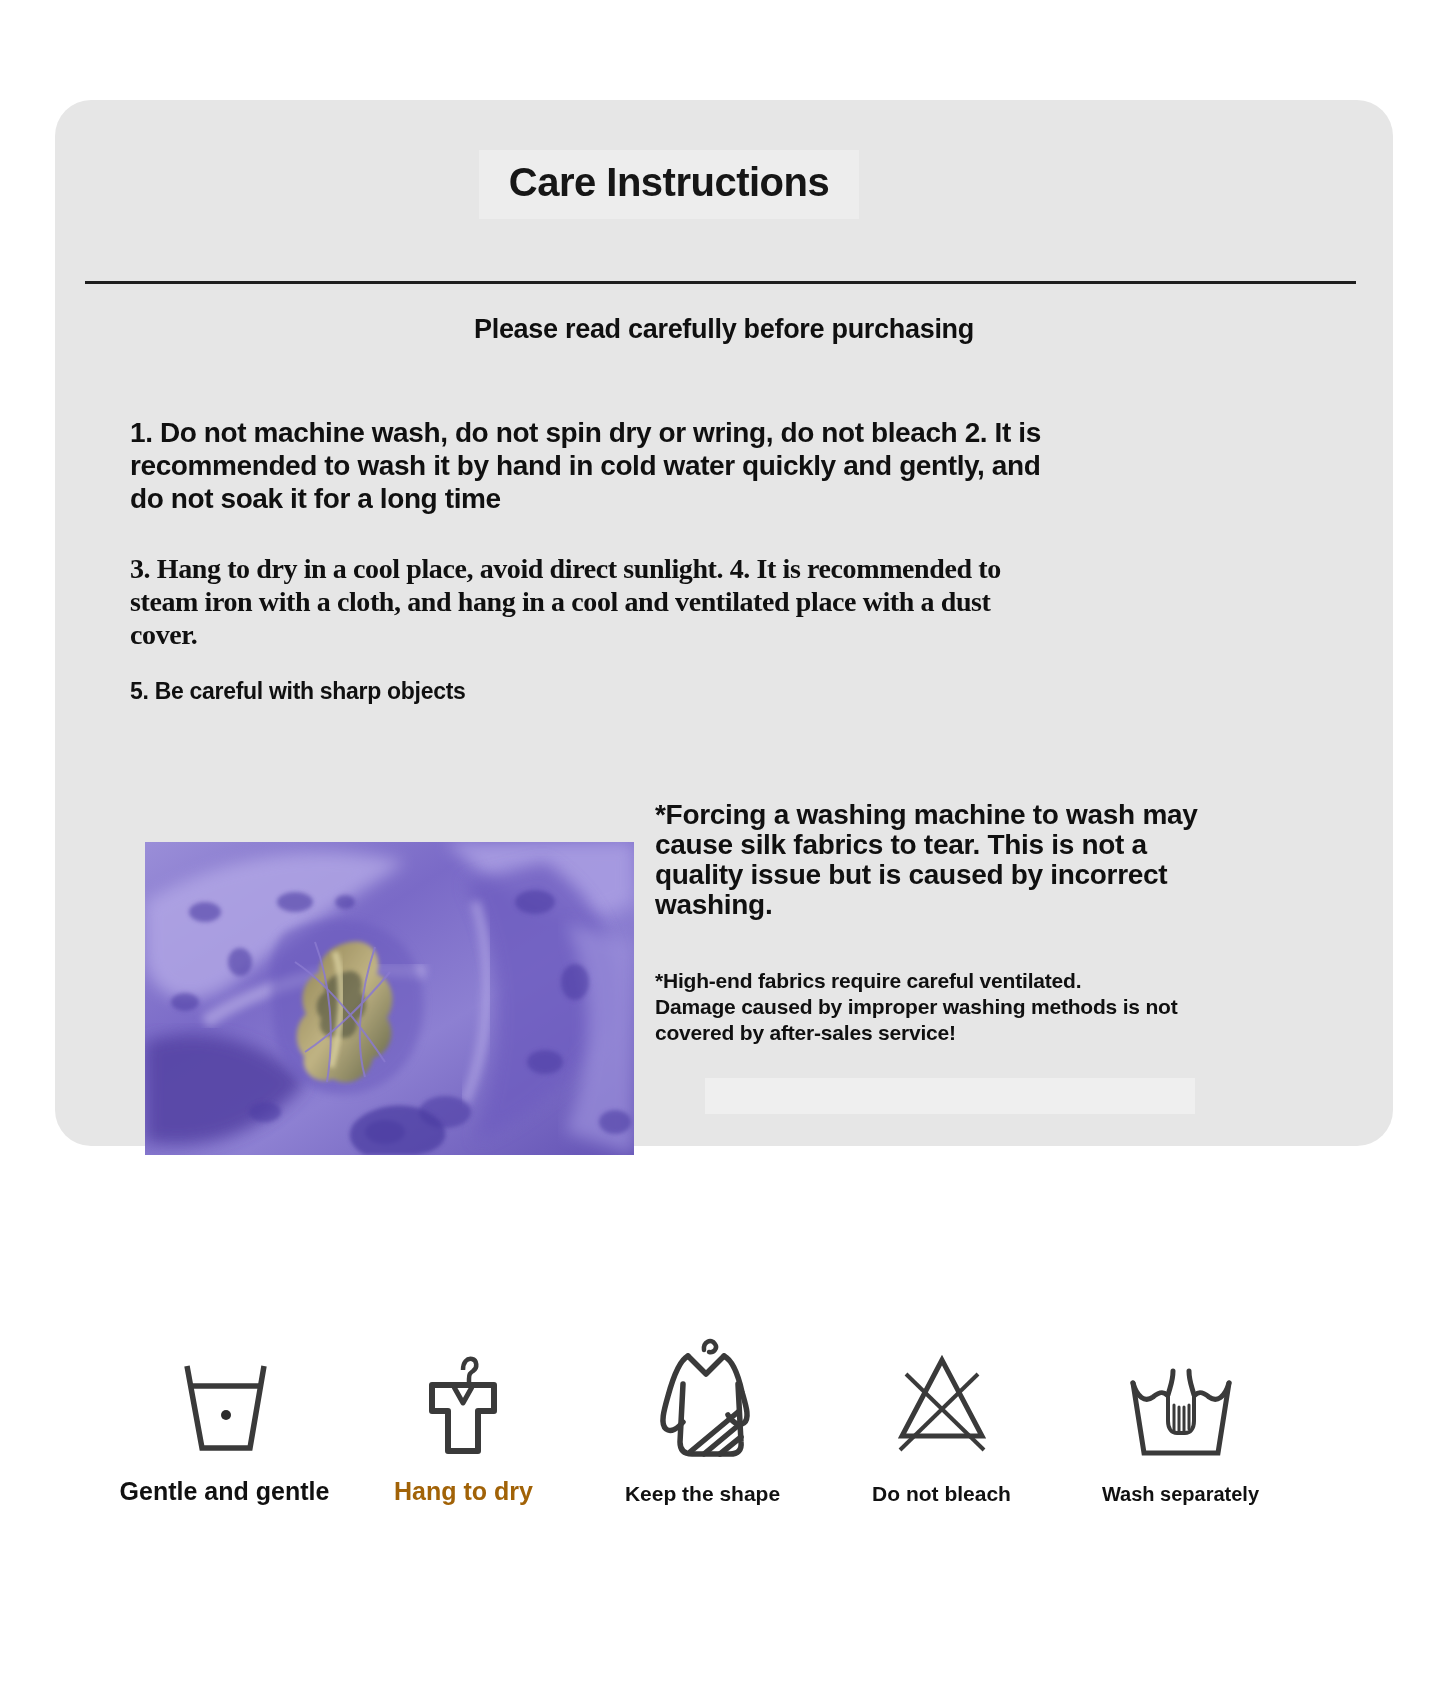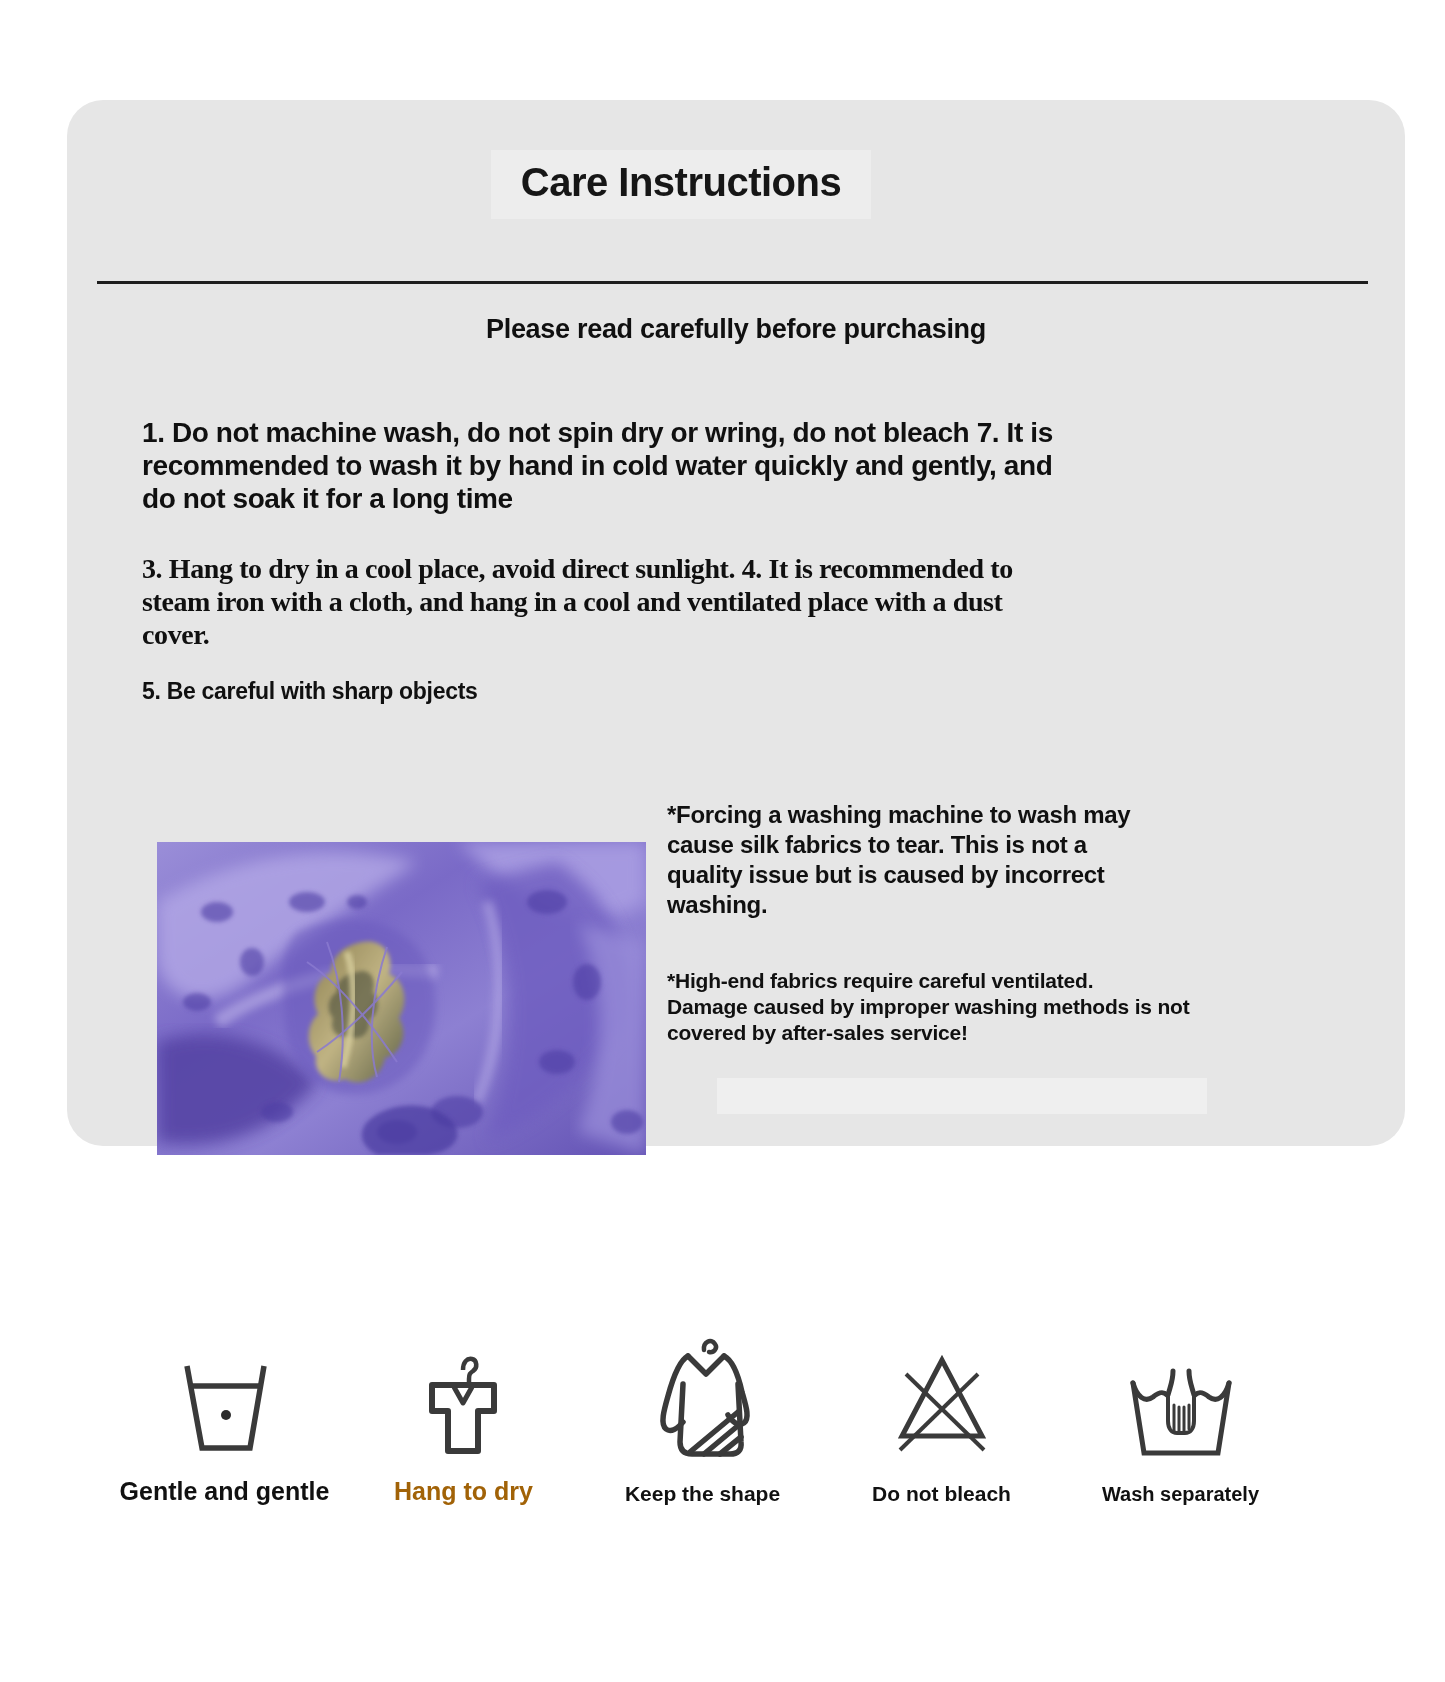--- a/index.html
+++ b/index.html
@@ -2,21 +2,21 @@
 <html><head>
 <meta charset="utf-8">
 <style>
   html,body{margin:0;padding:0;}
   body{
     width:1445px;height:1682px;position:relative;background:#ffffff;
     font-family:"Liberation Sans", sans-serif;color:#101010;overflow:hidden;
   }
   .card{
     position:absolute;left:55px;top:100px;width:1338px;height:1046px;
-    background:#e6e6e6;border-radius:36px;margin-left:12px;
+    background:#e6e6e6;border-radius:36px;
   }
   .title-wrap{
     position:absolute;top:50px;left:0;width:100%;text-align:center;
     padding-right:110px;box-sizing:border-box;
   }
   .title{
     display:inline-block;font-size:40px;font-weight:700;letter-spacing:-0.5px;
     color:#161616;background:rgba(255,255,255,0.30);padding:10px 30px 14px 30px;
   }
   .divider{position:absolute;top:181px;left:30px;width:1271px;height:3px;background:#1e1e1e;}
@@ -33,21 +33,21 @@
   .para2{top:452px;font-family:Liberation Serif, serif;}
   .note{
     position:absolute;left:75px;top:578px;font-size:23px;font-weight:700;
     letter-spacing:-0.3px;
   }
   .fabric{
     position:absolute;left:90px;top:742px;width:489px;height:313px;overflow:hidden;
   }
   .warn1{
     position:absolute;left:600px;top:700px;width:590px;
-    font-size:24px;font-weight:700;line-height:30px;letter-spacing:-0.3px;white-space:pre-line;
+    font-size:28px;font-weight:700;line-height:30px;letter-spacing:-0.3px;white-space:pre-line;
   }
   .warn2{
     position:absolute;left:600px;top:868px;width:590px;
     font-size:21px;font-weight:700;line-height:26px;letter-spacing:-0.2px;white-space:pre-line;
   }
   .band{
     position:absolute;left:650px;top:978px;width:490px;height:36px;
     background:rgba(255,255,255,0.35);
   }
   .icons-row{
@@ -69,21 +69,21 @@
 <div class="card">
 
   <div class="title-wrap">
     <span class="title">Care Instructions</span>
   </div>
 
   <div class="divider"></div>
 
   <div class="subtitle">Please read carefully before purchasing</div>
 
-  <div class="para para1">1. Do not machine wash, do not spin dry or wring, do not bleach 7. It is
+  <div class="para para1">1. Do not machine wash, do not spin dry or wring, do not bleach 2. It is
 recommended to wash it by hand in cold water quickly and gently, and
 do not soak it for a long time</div>
   <div class="para para2">3. Hang to dry in a cool place, avoid direct sunlight. 4. It is recommended to
 steam iron with a cloth, and hang in a cool and ventilated place with a dust
 cover.</div>
 
   <div class="note">5. Be careful with sharp objects</div>
 
   <div class="fabric">
     <svg viewBox="0 0 489 313" width="489" height="313" aria-hidden="true">

